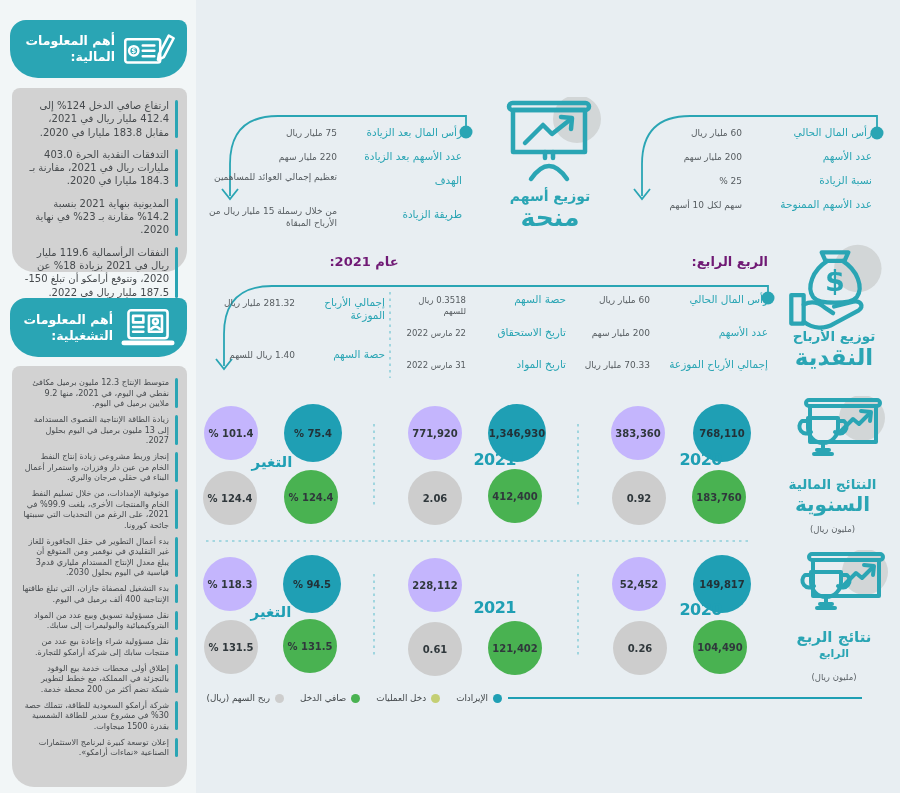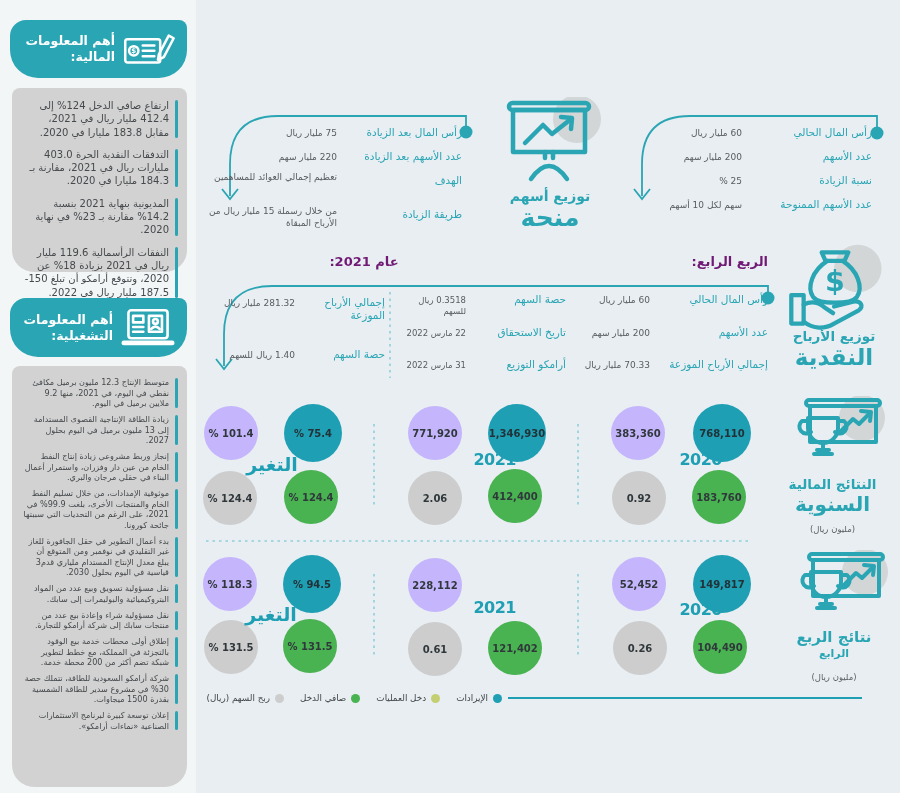--- a/index.html
+++ b/index.html
@@ -44,21 +44,21 @@
     position:absolute;width:54px;height:54px;border-radius:50%;
     display:flex;align-items:center;justify-content:center;
     font-weight:bold;font-size:10px;color:#30383c;direction:ltr;
   }
   .circle.olive{background:#c4b5fd;}
   .circle.green{background:#49b251;}
   .circle.gray{background:#cdcdcd;}
   .circle.teal{background:#1f9fb4;width:58px;height:58px;color:#223238;}
   .col-label{position:absolute;color:#1f9fb4;font-weight:bold;text-align:center;}
   .col-year{font-size:16px;letter-spacing:-0.5px;text-align:right;}
-  .col-change{font-size:19px;}
+  .col-change{font-size:15px;}
   
   #legend{left:198px;top:690px;width:304px;height:16px;display:flex;gap:16px;align-items:center;}
   .lg-item{display:flex;align-items:center;gap:5px;}
   .lg-dot{width:9px;height:9px;border-radius:50%;}
   .lg-txt{font-size:8.8px;color:#3f4447;}
   svg{display:block;}
 </style>
 </head>
 <body>
 
@@ -140,20 +140,24 @@
         <span class="bar"></span>
         <span class="txt">إنجاز وربط مشروعي زيادة إنتاج النفط الخام من عين دار وفزران، واستمرار أعمال البناء في حقلي مرجان والبري.</span>
       </div>
     <div class="sb-item">
         <span class="bar"></span>
         <span class="txt">موثوقية الإمدادات، من خلال تسليم النفط الخام والمنتجات الأخرى، بلغت 99.9% في 2021، على الرغم من التحديات التي سببتها جائحة كورونا.</span>
       </div>
     <div class="sb-item">
         <span class="bar"></span>
         <span class="txt">بدء أعمال التطوير في حقل الجافورة للغاز غير التقليدي في نوفمبر ومن المتوقع أن يبلغ معدل الإنتاج المستدام ملياري قدم3 قياسية في اليوم بحلول 2030.</span>
+      </div>
+    <div class="sb-item">
+        <span class="bar"></span>
+        <span class="txt">بدء التشغيل لمصفاة جازان، التي تبلغ طاقتها الإنتاجية 400 ألف برميل في اليوم.</span>
       </div>
     <div class="sb-item">
         <span class="bar"></span>
         <span class="txt">نقل مسؤولية تسويق وبيع عدد من المواد البتروكيميائية والبوليمرات إلى سابك.</span>
       </div>
     <div class="sb-item">
         <span class="bar"></span>
         <span class="txt">نقل مسؤولية شراء وإعادة بيع عدد من منتجات سابك إلى شركة أرامكو للتجارة.</span>
       </div>
     <div class="sb-item">
@@ -254,21 +258,21 @@
   <div class="abs val" style="left:565px;top:295px;width:85px">60 مليار ريال</div>
   <div class="abs lbl" style="left:638px;top:326px;width:130px">عدد الأسهم</div>
   <div class="abs val" style="left:565px;top:328px;width:85px">200 مليار سهم</div>
   <div class="abs lbl" style="left:638px;top:358px;width:130px">إجمالي الأرباح الموزعة</div>
   <div class="abs val" style="left:565px;top:360px;width:85px">70.33 مليار ريال</div>
 
   <div class="abs lbl" style="left:448px;top:293px;width:118px">حصة السهم</div>
   <div class="abs val" style="left:398px;top:295px;width:68px;font-size:8.5px">0.3518 ريال للسهم</div>
   <div class="abs lbl" style="left:448px;top:326px;width:118px">تاريخ الاستحقاق</div>
   <div class="abs val" style="left:398px;top:328px;width:68px;font-size:8.5px">22 مارس 2022</div>
-  <div class="abs lbl" style="left:448px;top:358px;width:118px">أرامكو التوزيع</div>
+  <div class="abs lbl" style="left:448px;top:358px;width:118px">تاريخ المواد</div>
   <div class="abs val" style="left:398px;top:360px;width:68px;font-size:8.5px">31 مارس 2022</div>
 
   <div class="abs lbl" style="left:290px;top:296px;width:95px">إجمالي الأرباح الموزعة</div>
   <div class="abs val" style="left:217px;top:298px;width:78px">281.32 مليار ريال</div>
   <div class="abs lbl" style="left:290px;top:348px;width:95px">حصة السهم</div>
   <div class="abs val" style="left:217px;top:350px;width:78px">1.40 ريال للسهم</div>
 
   <div class="abs" style="left:790px;top:396px">
     <svg width="95" height="80" viewBox="0 0 95 80">
       <circle cx="72" cy="22" r="23" fill="#d2d6d7"></circle>

